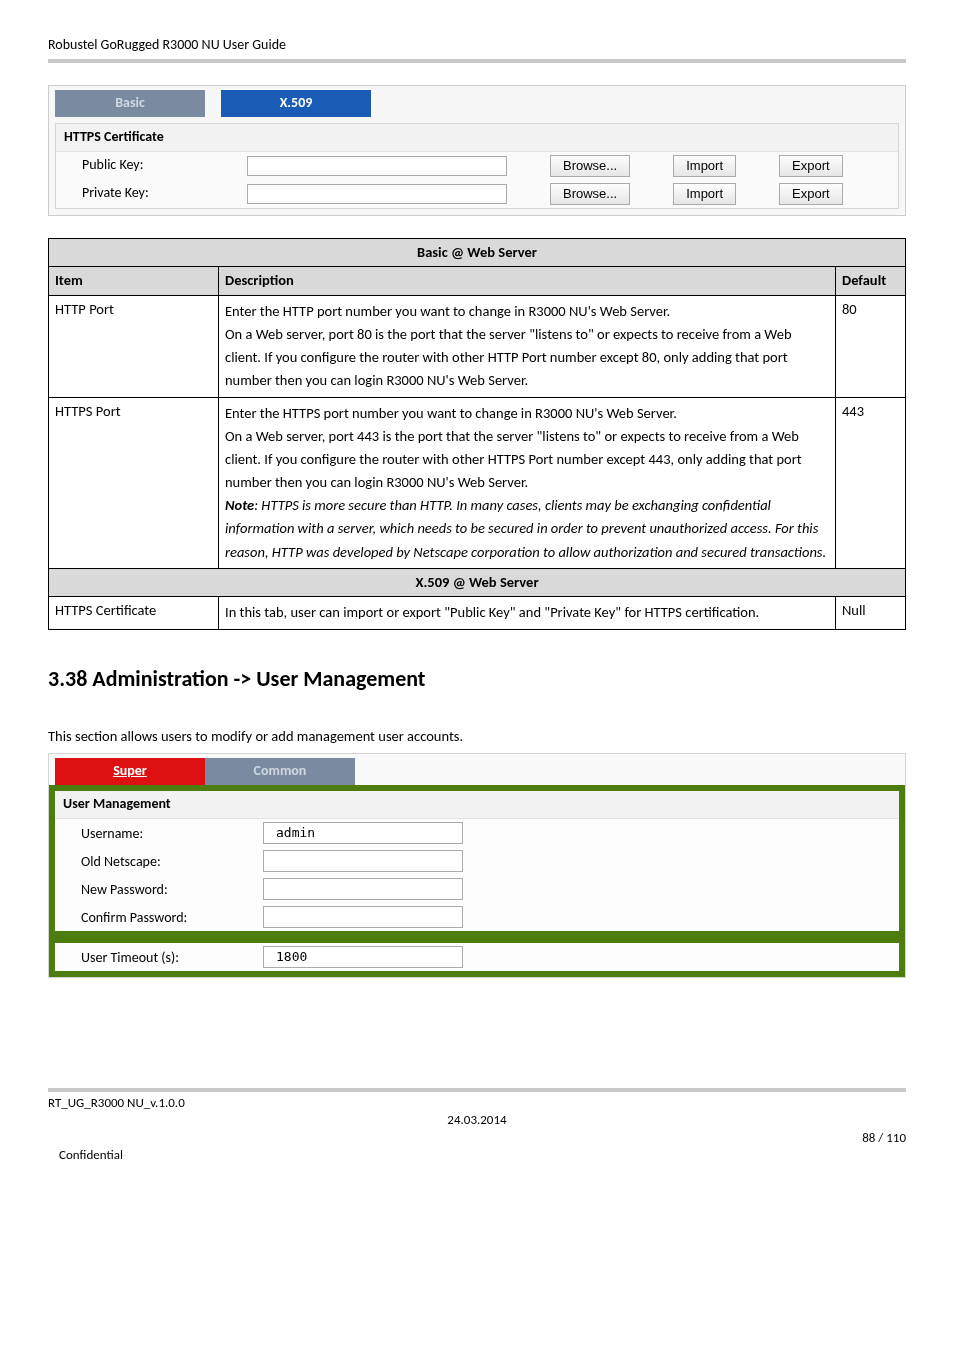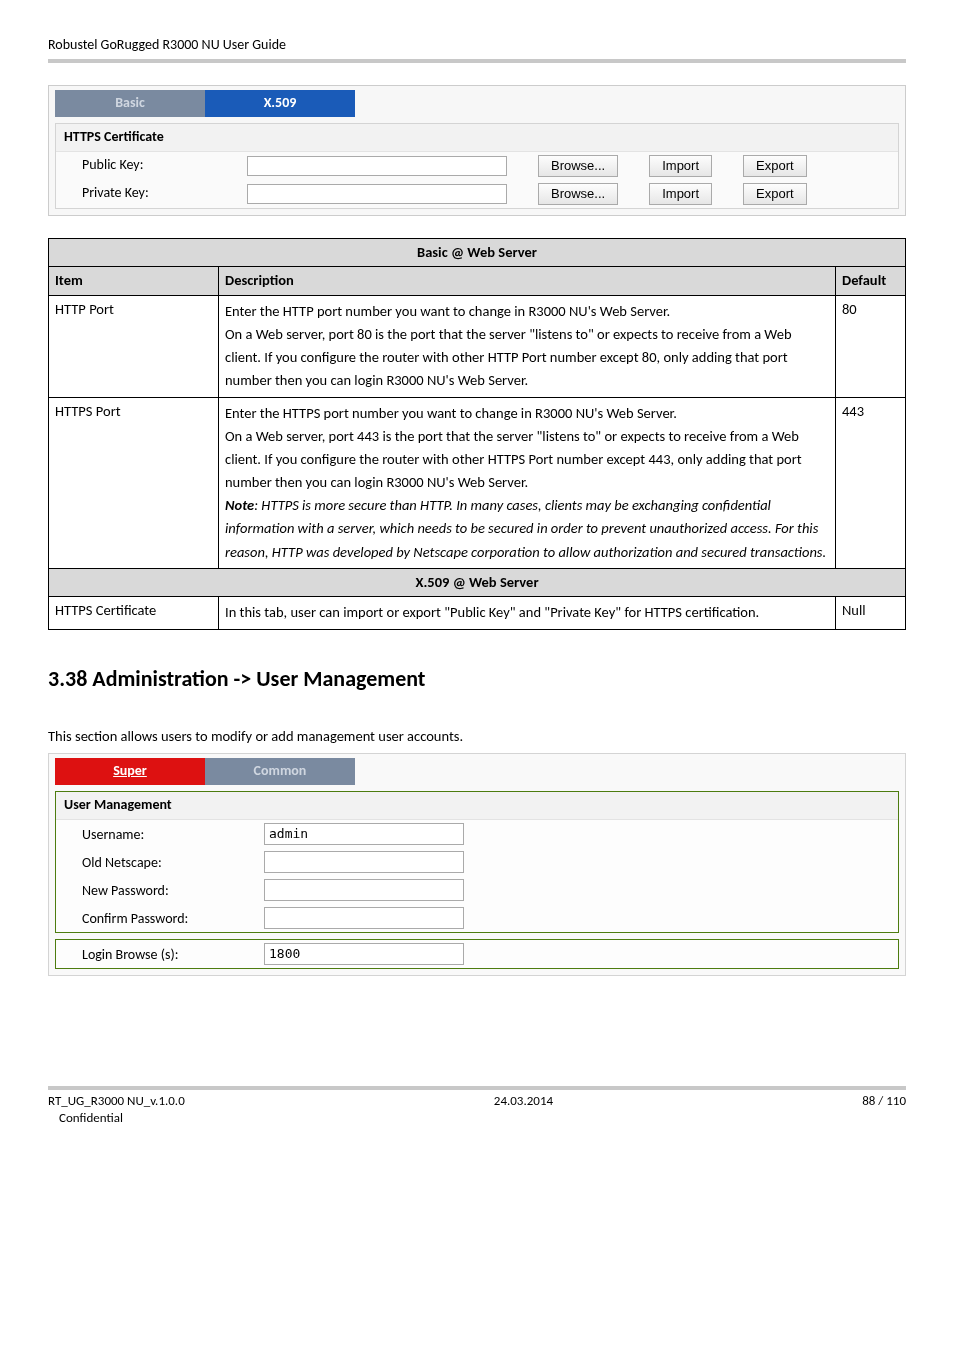--- a/index.html
+++ b/index.html
@@ -4,31 +4,31 @@
 <style>
   * { box-sizing: border-box; margin: 0; padding: 0; }
   html, body { width: 954px; font-family: Calibri, Arial, sans-serif; color: #000; background: #fff; }
   body { padding: 36px 48px 24px 48px; font-size: 14px; line-height: 1.35; }
 
   .page-header { font-size: 14px; margin-bottom: 4px; }
   .thick-rule { border: none; border-top: 4px solid #c8c8c8; margin-bottom: 22px; }
 
   
   .cert-panel { border: 1px solid #ccc; background: #f7f7f7; padding: 0; margin-bottom: 22px; }
-  .tabs-row { display: flex; padding: 4px 6px 0 6px; gap: 0; }
+  .tabs-row { display: flex; padding: 4px 6px 0 6px; gap: 16px; }
   .tab { min-width: 150px; text-align: center; padding: 4px 10px; font-size: 14px; font-weight: bold; cursor: pointer; }
   .tab.inactive { background: #7a8aa0; color: #cfd6e0; }
   .tab.active { background: #1a5bb8; color: #fff; }
 
   .group-box { margin: 6px 6px 6px 6px; border: 1px solid #d4d4d4; background: #fafafa; }
   .group-title { font-weight: bold; font-size: 14px; padding: 4px 8px; background: #f2f2f2; border-bottom: 1px solid #e3e3e3; }
   .cert-row { display: flex; align-items: center; padding: 3px 8px; gap: 23px; }
   .cert-label { width: 160px; padding-left: 18px; }
   .cert-input { flex: 0 0 260px; height: 20px; border: 1px solid #aaa; background: #fff; padding: 0 4px; font-size: 13px; }
-  .cert-btn { height: 22px; padding: 0 12px; border: 1px solid #aaa; background: linear-gradient(#fdfdfd,#e6e6e6); font-size: 13px; cursor: pointer; margin-left: 8px; }
+  .cert-btn { height: 22px; padding: 0 12px; border: 1px solid #aaa; background: linear-gradient(#fdfdfd,#e6e6e6); font-size: 13px; cursor: pointer; margin-left: 20px; }
 
   
   table.info { width: 100%; border-collapse: collapse; font-size: 14.5px; }
   table.info th, table.info td { border: 1px solid #000; padding: 4px 6px; vertical-align: top; text-align: left; }
   table.info .section-header td { background: #d9d9d9; font-weight: bold; text-align: center; }
   table.info .col-header { background: #d9d9d9; }
   table.info td.desc { line-height: 1.6; }
   .italic { font-style: italic; }
   .bolditalic { font-style: italic; font-weight: bold; }
 
@@ -37,29 +37,29 @@
 
   .um-intro { font-size: 14.5px; margin-bottom: 6px; }
 
   
   .um-panel { border: 1px solid #d4d4d4; background: #f9f9f9; }
   .um-tabs { display: flex; padding: 4px 6px 0 6px; }
   .um-tab { min-width: 150px; text-align: center; padding: 4px 10px; font-size: 14px; font-weight: bold; cursor: pointer; }
   .um-tab.active { background: #d11; color: #fff; text-decoration: underline; }
   .um-tab.inactive { background: #7a8aa0; color: #cfd6e0; }
 
-  .um-group { margin: 6px; border: 1px solid #4d7c0f; background: #fdfdfd; }
+  .um-group { margin: 0; border: 6px solid #4d7c0f; background: #fdfdfd; }
   .um-group-title { font-weight: bold; padding: 4px 8px; background: #f2f2f2; border-bottom: 1px solid #e3e3e3; font-size: 14px; }
   .um-row { display: flex; align-items: flex-end; padding: 3px 8px; }
   .um-label { width: 200px; padding-left: 18px; font-size: 14px; }
-  .um-input { width: 200px; height: 22px; border: 1px solid #aaa; background: #fff; padding: 0 4px; font-size: 13px; font-family: monospace; }
+  .um-input { width: 200px; height: 22px; border: 1px solid #aaa; background: #fff; padding: 0 12px; font-size: 13px; font-family: monospace; }
 
   
   .footer-rule { border: none; border-top: 4px solid #c8c8c8; margin-top: 110px; margin-bottom: 2px; }
-  .footer { display: flex; justify-content: space-between; font-size: 13px; }
+  .footer { display: flex; justify-content: space-between; font-size: 13px; flex-direction: column; }
   .footer .left { }
   .footer .center { text-align: center; flex: 1; }
   .footer .right { text-align: right; }
   .conf { font-size: 13px; margin-left: 11px; }
 </style>
 </head>
 <body>
 
 <div class="page-header">Robustel GoRugged R3000 NU User Guide</div>
 <hr class="thick-rule">
@@ -154,21 +154,21 @@
       <input class="um-input" type="password" style="">
     </div>
     <div class="um-row">
       <div class="um-label">Confirm Password:</div>
       <input class="um-input" type="password" style="">
     </div>
   </div>
 
   <div class="um-group">
     <div class="um-row">
-      <div class="um-label">Login Browse (s):</div>
+      <div class="um-label">User Timeout (s):</div>
       <input class="um-input" type="text" value="1800" style="">
     </div>
   </div>
 </div>
 
 <hr class="footer-rule">
 <div class="footer">
   <div class="left">RT_UG_R3000 NU_v.1.0.0</div>
   <div class="center">24.03.2014</div>
   <div class="right">88 / 110</div>

